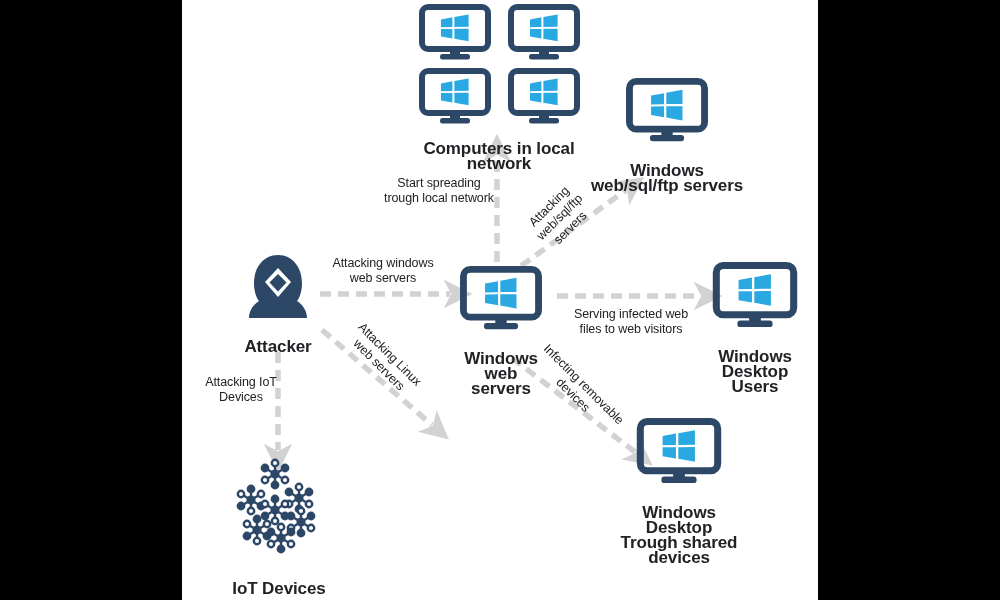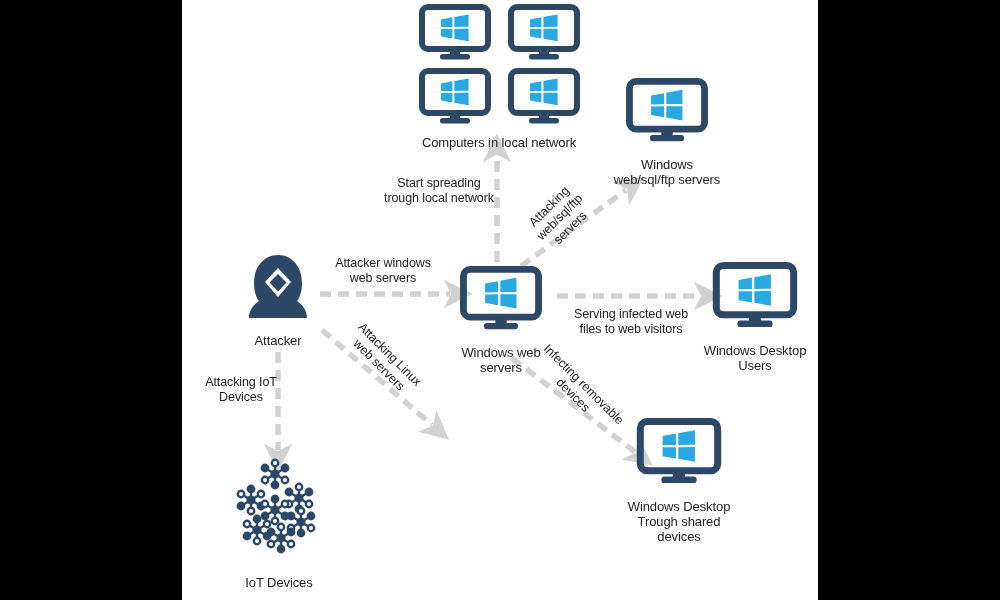--- a/index.html
+++ b/index.html
@@ -17,25 +17,26 @@
   #canvas{
     position:absolute;left:182px;top:0;
     width:636px;height:600px;
     background:#ffffff;
   }
   #svgroot{position:absolute;left:0;top:0;width:636px;height:600px;}
 
   .node{position:absolute;text-align:center;}
   .node .cap{
     color:#222226;
-    font-size:13px;
+    font-size:17px;
     line-height:15px;
     white-space:pre-line;
-    margin-top:9px;
+    margin-top:15px;
     letter-spacing:-0.1px;
+    font-weight:bold;
   }
   .icons-grid{
     display:grid;
     grid-template-columns:repeat(2,1fr);
     gap:6px 8px;
     justify-items:center;
   }
 
   
   .elabel{
@@ -75,21 +76,21 @@
 
       <line x1="315" y1="262" x2="315" y2="156" stroke="#d2d2d2" stroke-width="5.5" stroke-linecap="butt" stroke-dasharray="11 7" marker-end="url(#ah)"></line>
 
       <line x1="339" y1="266" x2="444" y2="190" stroke="#d2d2d2" stroke-width="5.5" stroke-linecap="butt" stroke-dasharray="11 7" marker-end="url(#ah)"></line>
 
       <line x1="375" y1="296" x2="518" y2="296" stroke="#d2d2d2" stroke-width="5.5" stroke-linecap="butt" stroke-dasharray="11 7" marker-end="url(#ah)"></line>
 
       <line x1="330" y1="358" x2="453" y2="452" stroke="#d2d2d2" stroke-width="5.5" stroke-linecap="butt" stroke-dasharray="11 7" marker-end="url(#ah)"></line>
     </svg>
 
-    <div class="elabel" style="left:126px;top:256px;width:150px;">Attacker windows
+    <div class="elabel" style="left:126px;top:256px;width:150px;">Attacking windows
 web servers</div>
 
     <div class="elabel" style="left:4px;top:375px;width:110px;">Attacking IoT
 Devices</div>
 
     <div class="elabel rot-dn45" style="left:140px;top:345px;width:124px;">Attacking Linux
 web servers</div>
 
     <div class="elabel" style="left:190px;top:176px;width:134px;">Start spreading
 trough local network</div>

